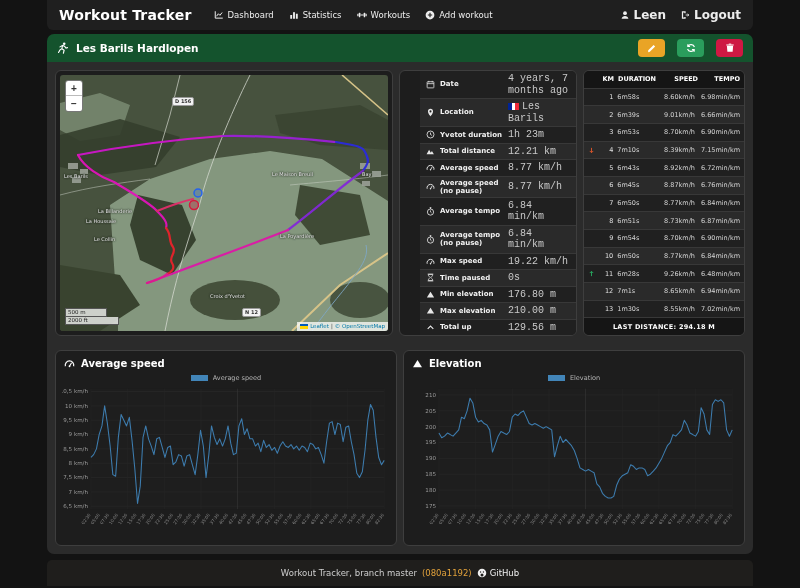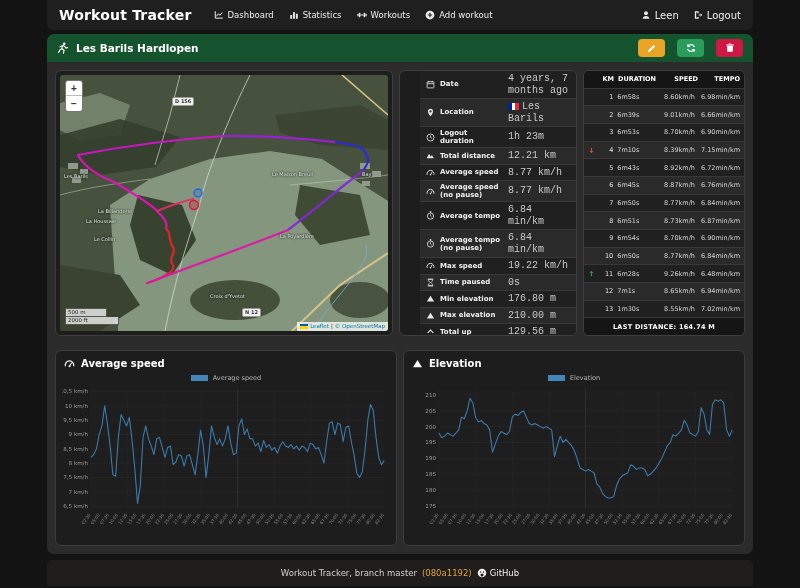--- a/index.html
+++ b/index.html
@@ -8,21 +8,21 @@
   .app{width:706px;}
   
   .navbar{height:30px;background:#1f1f1f;border-radius:0 0 6px 6px;display:flex;align-items:center;
     padding:0 12px;gap:16px;}
   .brand{color:#fff;font-size:14px;font-weight:700;letter-spacing:.2px;margin-right:6px;}
   .nav-items{display:flex;gap:15px;flex:1;}
   .nav-item{display:flex;align-items:center;gap:4px;color:#ededed;font-size:8.5px;cursor:pointer;}
   .nav-item .ic,.nav-right .ic{width:10px;height:10px;display:inline-block;color:#ededed;}
   .ic svg{width:100%;height:100%;display:block;}
   .nav-right{display:flex;gap:14px;}
-  .nav-right .nav-item{font-size:10px;}
+  .nav-right .nav-item{font-size:12px;font-weight:bold;}
   
   .page-header{margin-top:4px;height:28px;background:#14532d;border-radius:7px 7px 0 0;
     display:flex;align-items:center;padding:0 10px;gap:7px;}
   .page-header .ic{width:12px;height:12px;color:#fff;}
   .page-title{color:#fff;font-size:10.5px;font-weight:600;flex:1;}
   .hdr-btn{width:27px;height:18px;border:none;border-radius:4px;display:flex;align-items:center;
     justify-content:center;cursor:pointer;margin-left:5px;}
   .hdr-btn .ic{width:10px;height:10px;color:#fff;}
   
   .content{background:#2b2b2b;border-radius:0 0 7px 7px;padding:8px;}
@@ -295,21 +295,21 @@
               <span class="d-label">Location</span>
               <span class="d-value"><span class="flag-fr"></span>Les Barils</span>
             </div>
             <div class="d-row">
               <span class="ic">
                 <svg viewBox="0 0 16 16">
                   <circle cx="8" cy="8" r="6.2" fill="none" stroke="currentColor" stroke-width="1.5"></circle>
                   <path d="M8 4.5V8l2.5 1.5" fill="none" stroke="currentColor" stroke-width="1.5"></path>
                 </svg>
               </span>
-              <span class="d-label">Logout duration</span>
+              <span class="d-label">Yvetot duration</span>
               <span class="d-value">1h 23m</span>
             </div>
             <div class="d-row">
               <span class="ic">
                 <svg viewBox="0 0 16 16">
                   <path d="M1 13L5.5 5l3 5 2-3 3.5 6z" fill="currentColor"></path>
                 </svg>
               </span>
               <span class="d-label">Total distance</span>
               <span class="d-value">12.21 km</span>
@@ -521,21 +521,21 @@
               <span class="c-spd">8.65km/h</span>
               <span class="c-tmp">6.94min/km</span>
             </div>
             <div class="s-row odd">
               <span class="c-gut"></span>
               <span class="c-km">13</span>
               <span class="c-dur">1m30s</span>
               <span class="c-spd">8.55km/h</span>
               <span class="c-tmp">7.02min/km</span>
             </div>
-            <div class="s-row s-foot">LAST DISTANCE: 164.74 M</div>
+            <div class="s-row s-foot">LAST DISTANCE: 294.18 M</div>
           </div>
       </div>
 
       <div class="charts-row">
         <div class="card chart-card">
           <div class="chart-head">
             <span class="ic">
                 <svg viewBox="0 0 16 16">
                   <path d="M2 12a6.2 6.2 0 1 1 12 0" fill="none" stroke="currentColor" stroke-width="1.7"></path>
                   <path d="M8 12l3-5" stroke="currentColor" stroke-width="1.6"></path>

